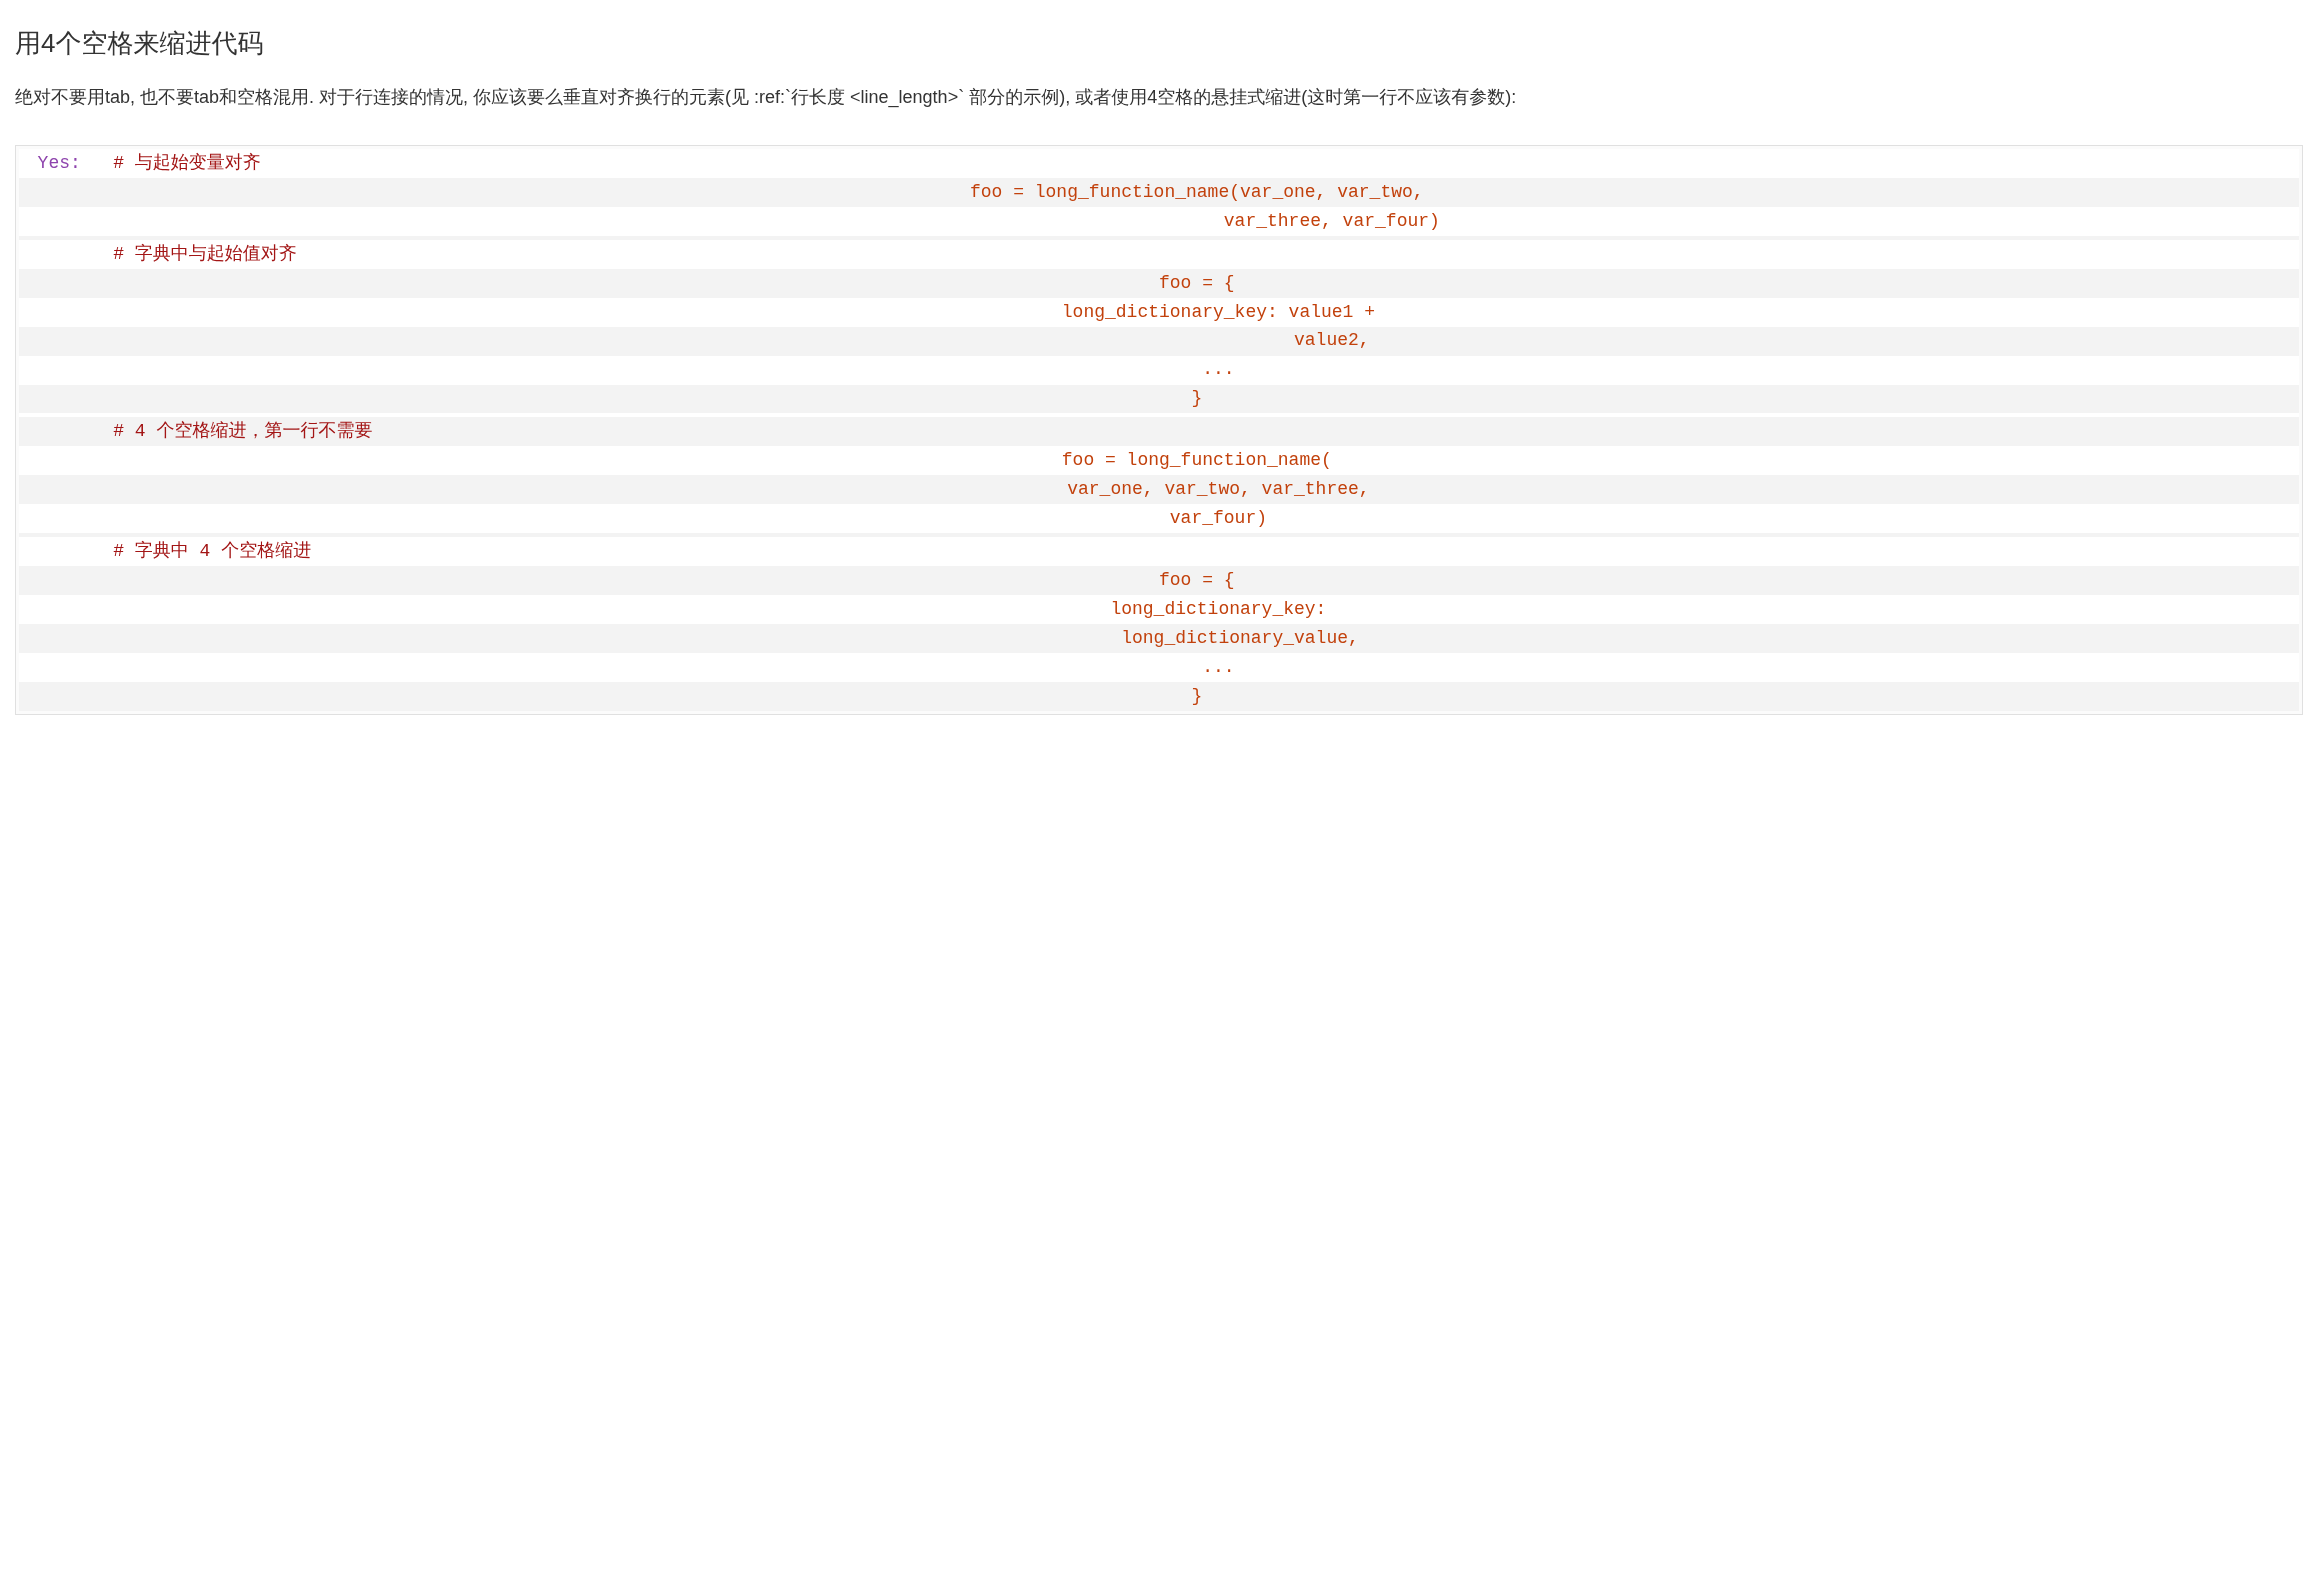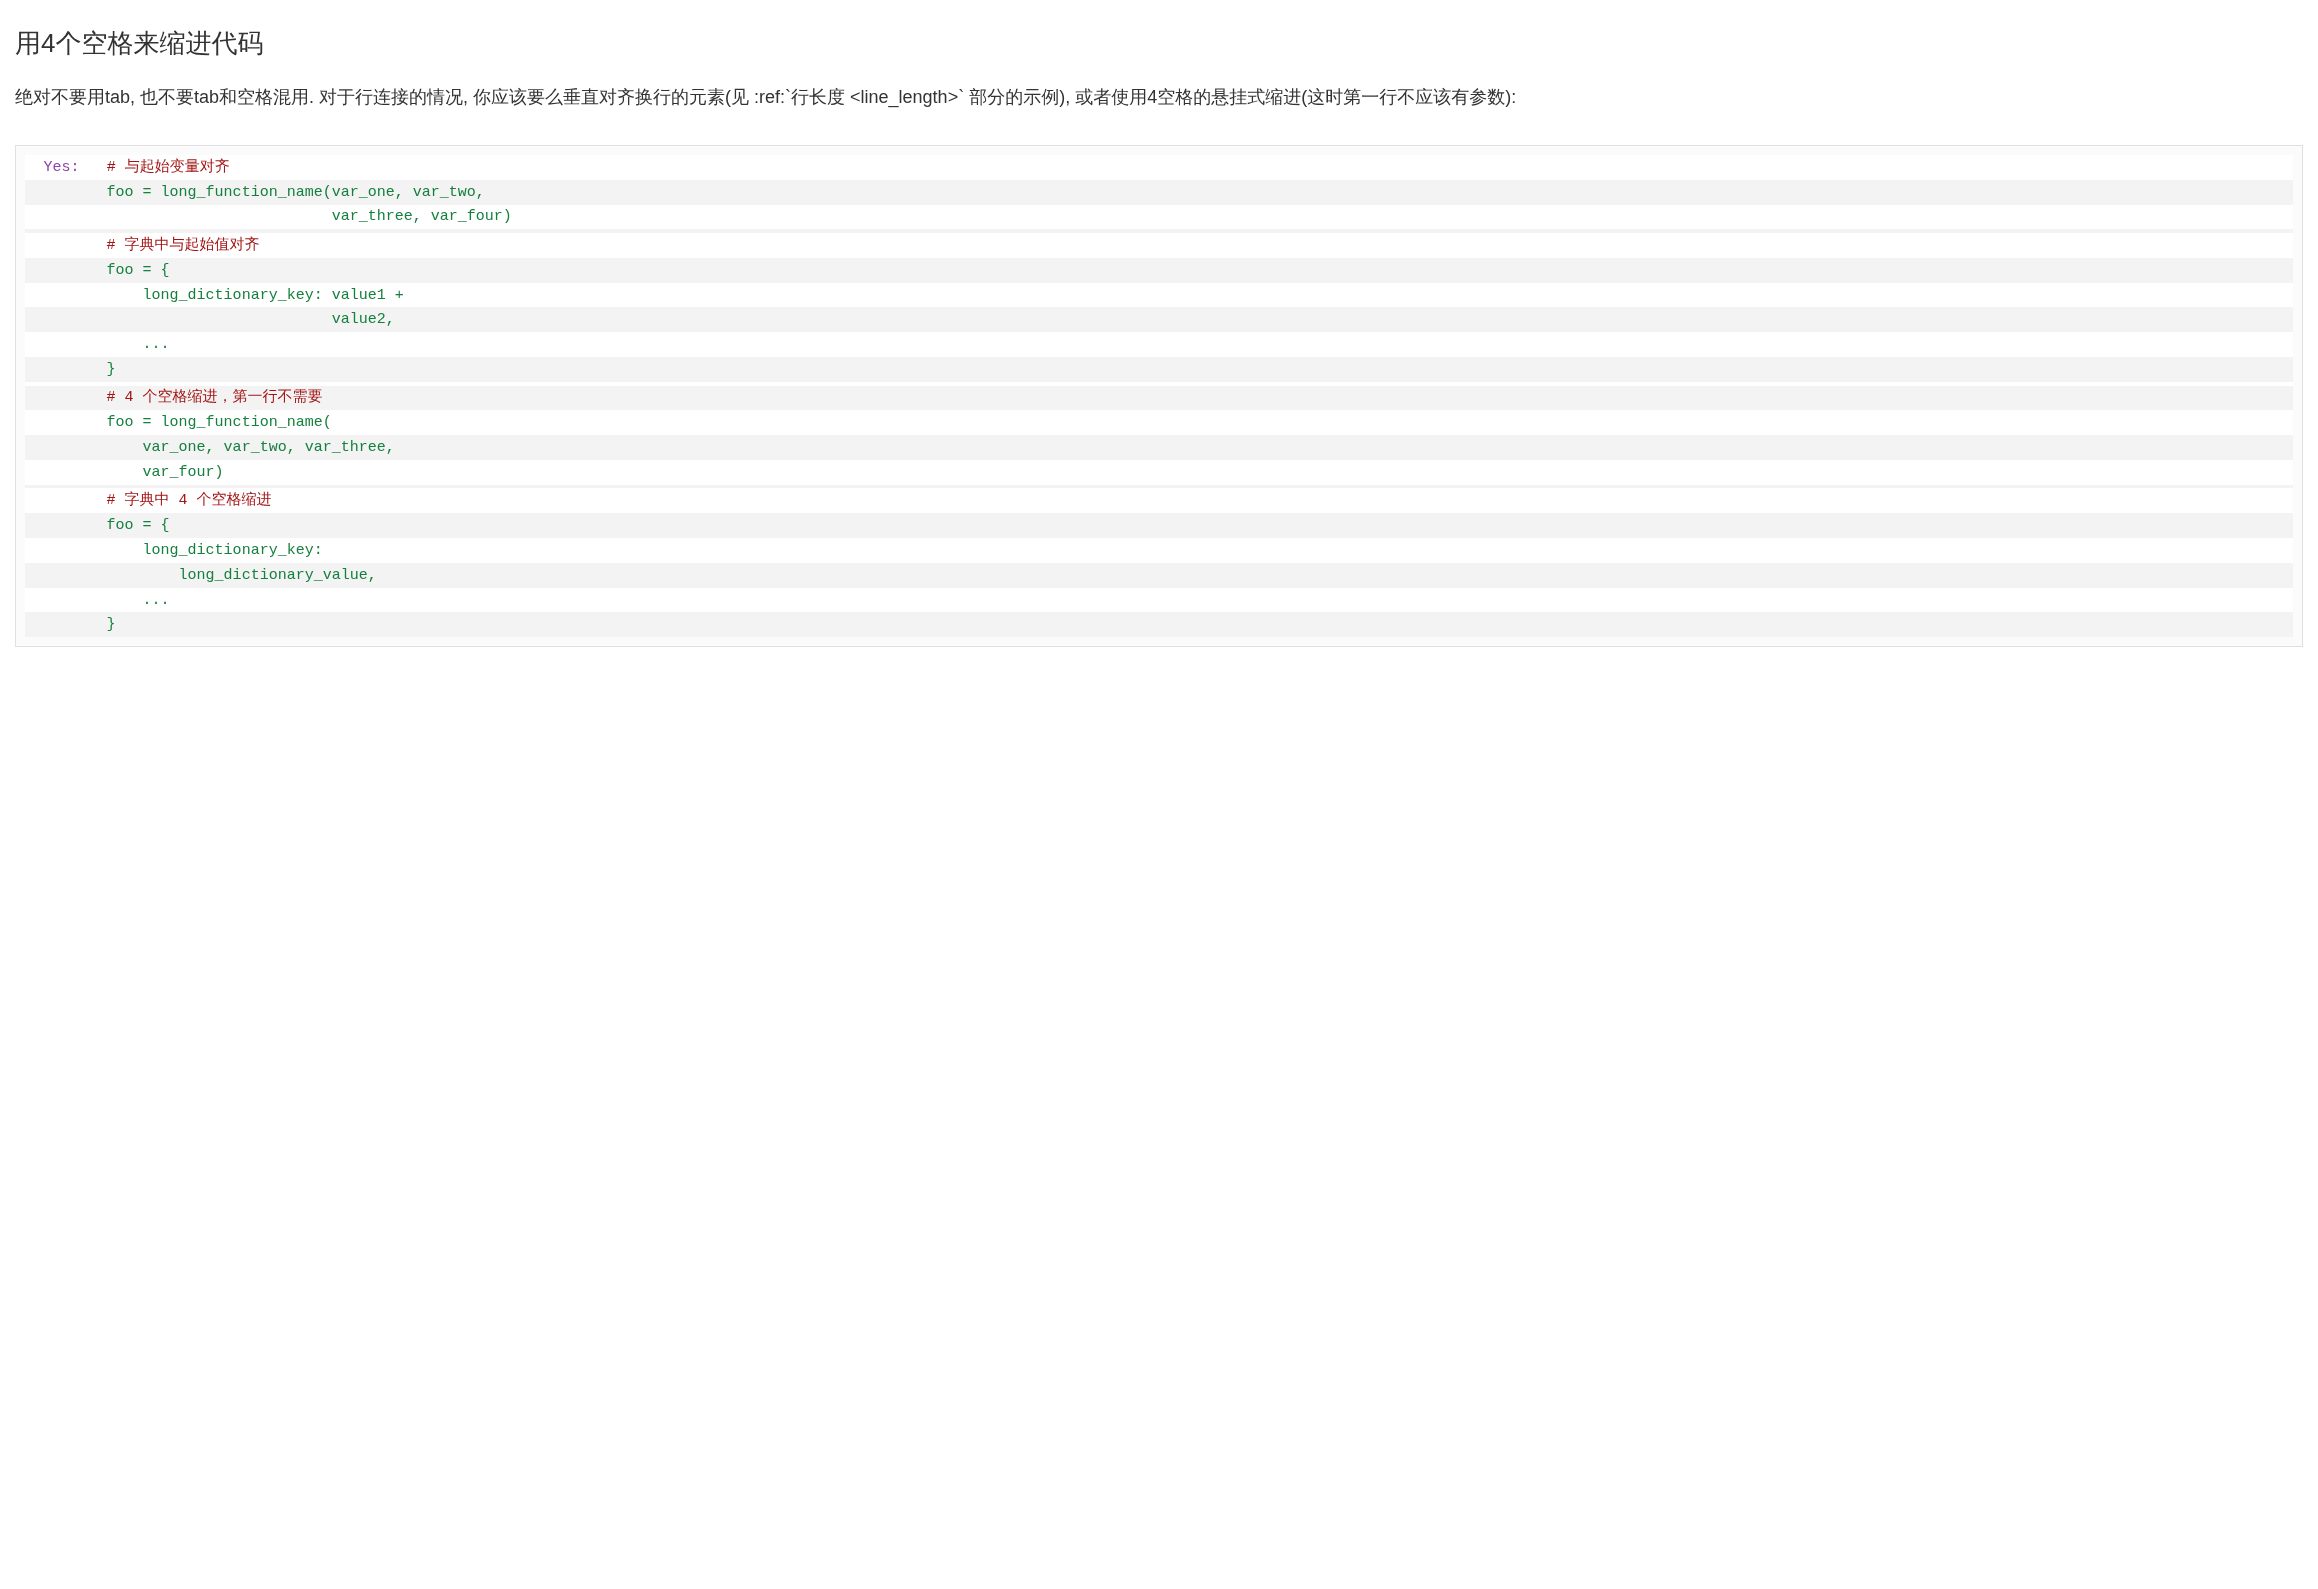--- a/index.html
+++ b/index.html
@@ -26,23 +26,23 @@
     }
     .paragraph {
       font-size: 18px;
       color: #333333;
       margin-bottom: 26px;
       line-height: 2.0;
     }
     .code-block {
       background: #fbfbfb;
       border: 0.9px solid #e0e0e0;
-      padding: 9px;
+      padding: 3px;
       font-family: "SFMono-Regular", Consolas, "Liberation Mono", Menlo, monospace;
-      font-size: 15px;
+      font-size: 18px;
       line-height: 1.4;
       overflow-x: auto;
       white-space: pre;
       margin-top: 30px;
     }
     .code-block .line {
       display: block;
       padding: 1.9px 18.6px;
     }
     .code-block .line:nth-child(even) {
@@ -51,21 +51,22 @@
     .code-block .line:nth-child(odd) {
       background: #ffffff;
     }
     .kw {
       color: #8e44ad;
     }
     .comment {
       color: #a31515;
     }
     .plain {
-      color: #15803d;
+      color: #c2410c;
+      text-align: center;
     }
   </style>
 </head>
 <body>
 
 <div class="content">
   <div class="heading">用4个空格来缩进代码</div>
   <div class="paragraph">绝对不要用tab, 也不要tab和空格混用. 对于行连接的情况, 你应该要么垂直对齐换行的元素(见 :ref:`行长度 &lt;line_length&gt;` 部分的示例), 或者使用4空格的悬挂式缩进(这时第一行不应该有参数):</div>
   <div class="code-block"><span class="line"><span class="kw">Yes:</span><span>   </span><span class="comment"># 与起始变量对齐</span></span><span class="line plain">       foo = long_function_name(var_one, var_two,</span><span class="line plain">                                var_three, var_four)</span><span class="line plain"></span><span class="line"><span>       </span><span class="comment"># 字典中与起始值对齐</span></span><span class="line plain">       foo = {</span><span class="line plain">           long_dictionary_key: value1 +</span><span class="line plain">                                value2,</span><span class="line plain">           ...</span><span class="line plain">       }</span><span class="line plain"></span><span class="line"><span>       </span><span class="comment"># 4 个空格缩进，第一行不需要</span></span><span class="line plain">       foo = long_function_name(</span><span class="line plain">           var_one, var_two, var_three,</span><span class="line plain">           var_four)</span><span class="line plain"></span><span class="line"><span>       </span><span class="comment"># 字典中 4 个空格缩进</span></span><span class="line plain">       foo = {</span><span class="line plain">           long_dictionary_key:</span><span class="line plain">               long_dictionary_value,</span><span class="line plain">           ...</span><span class="line plain">       }</span></div>
 </div>

